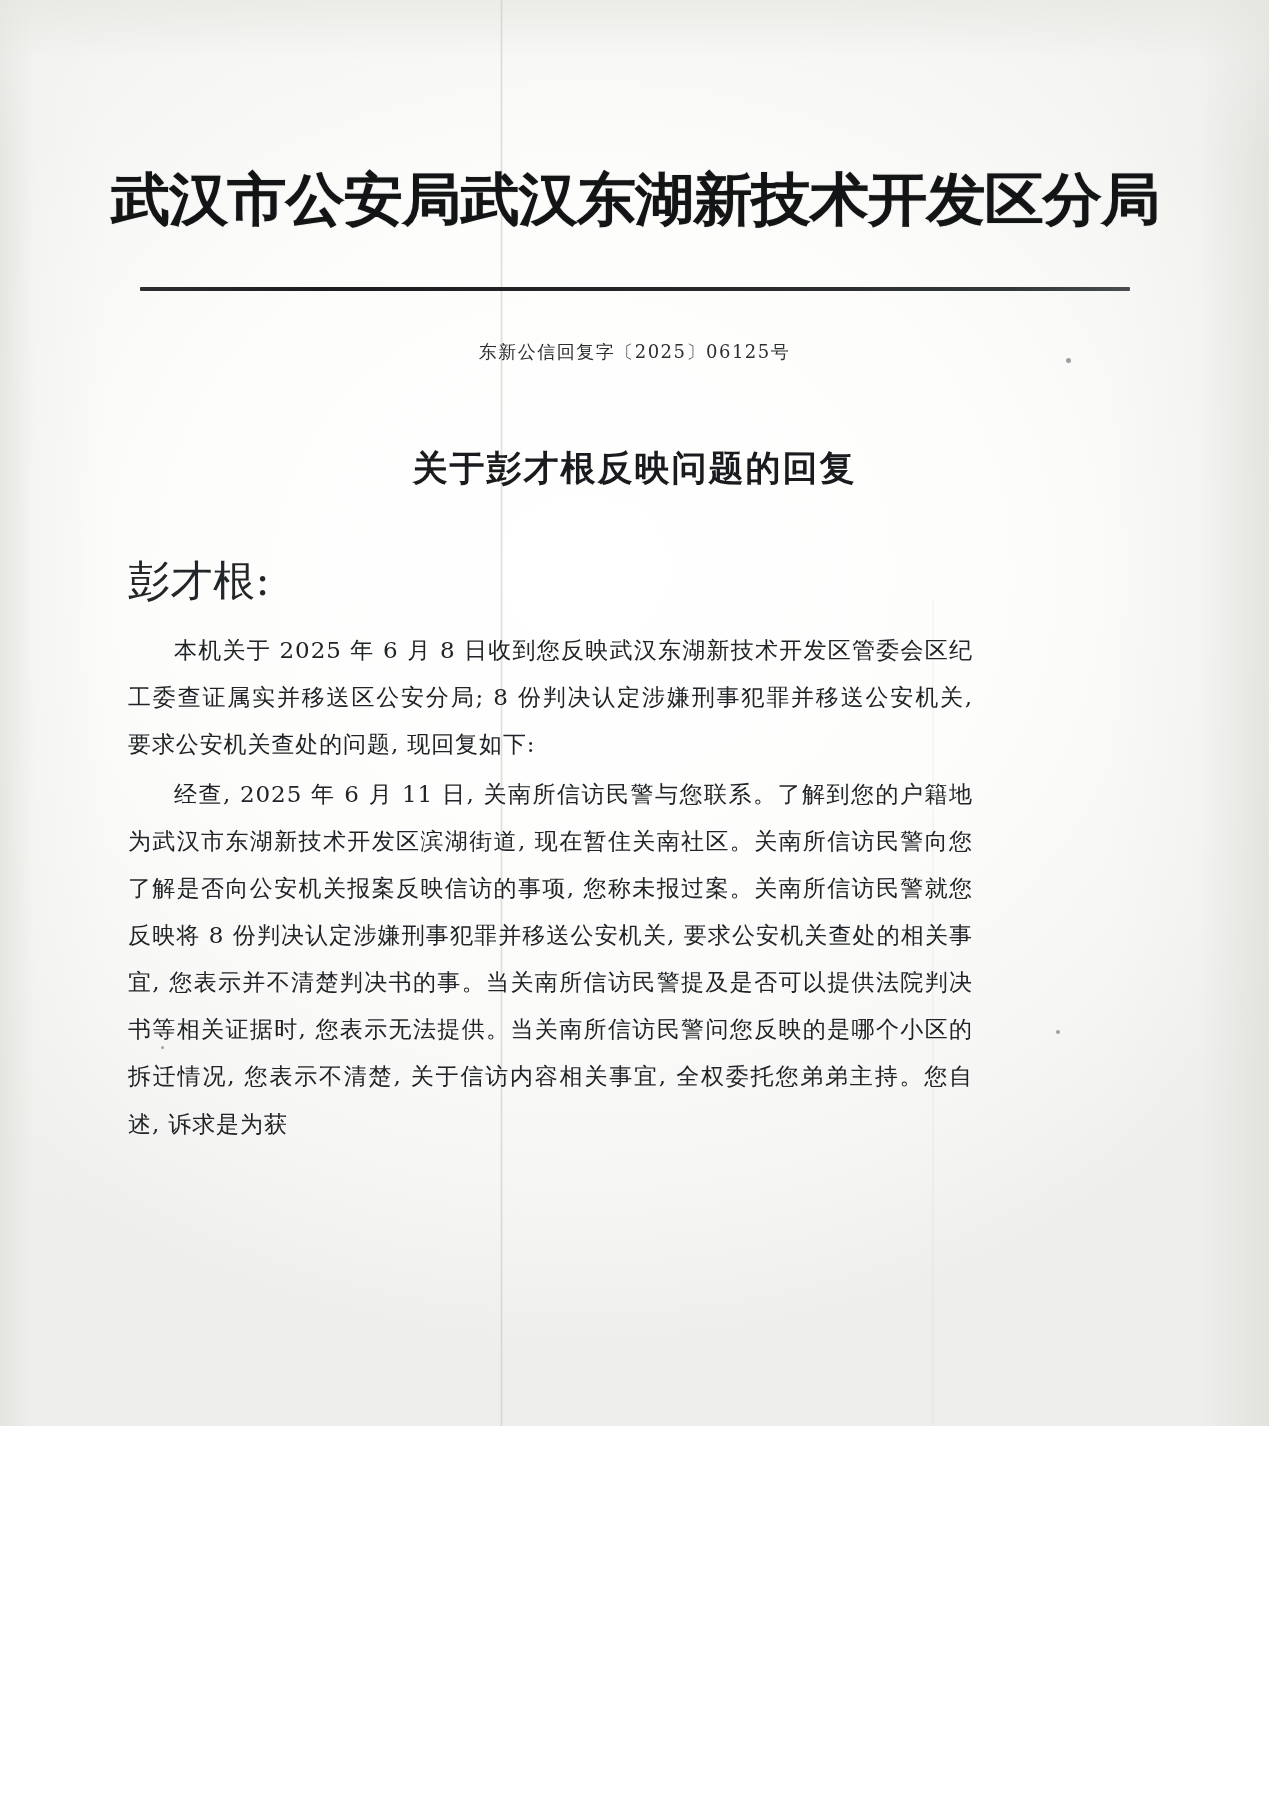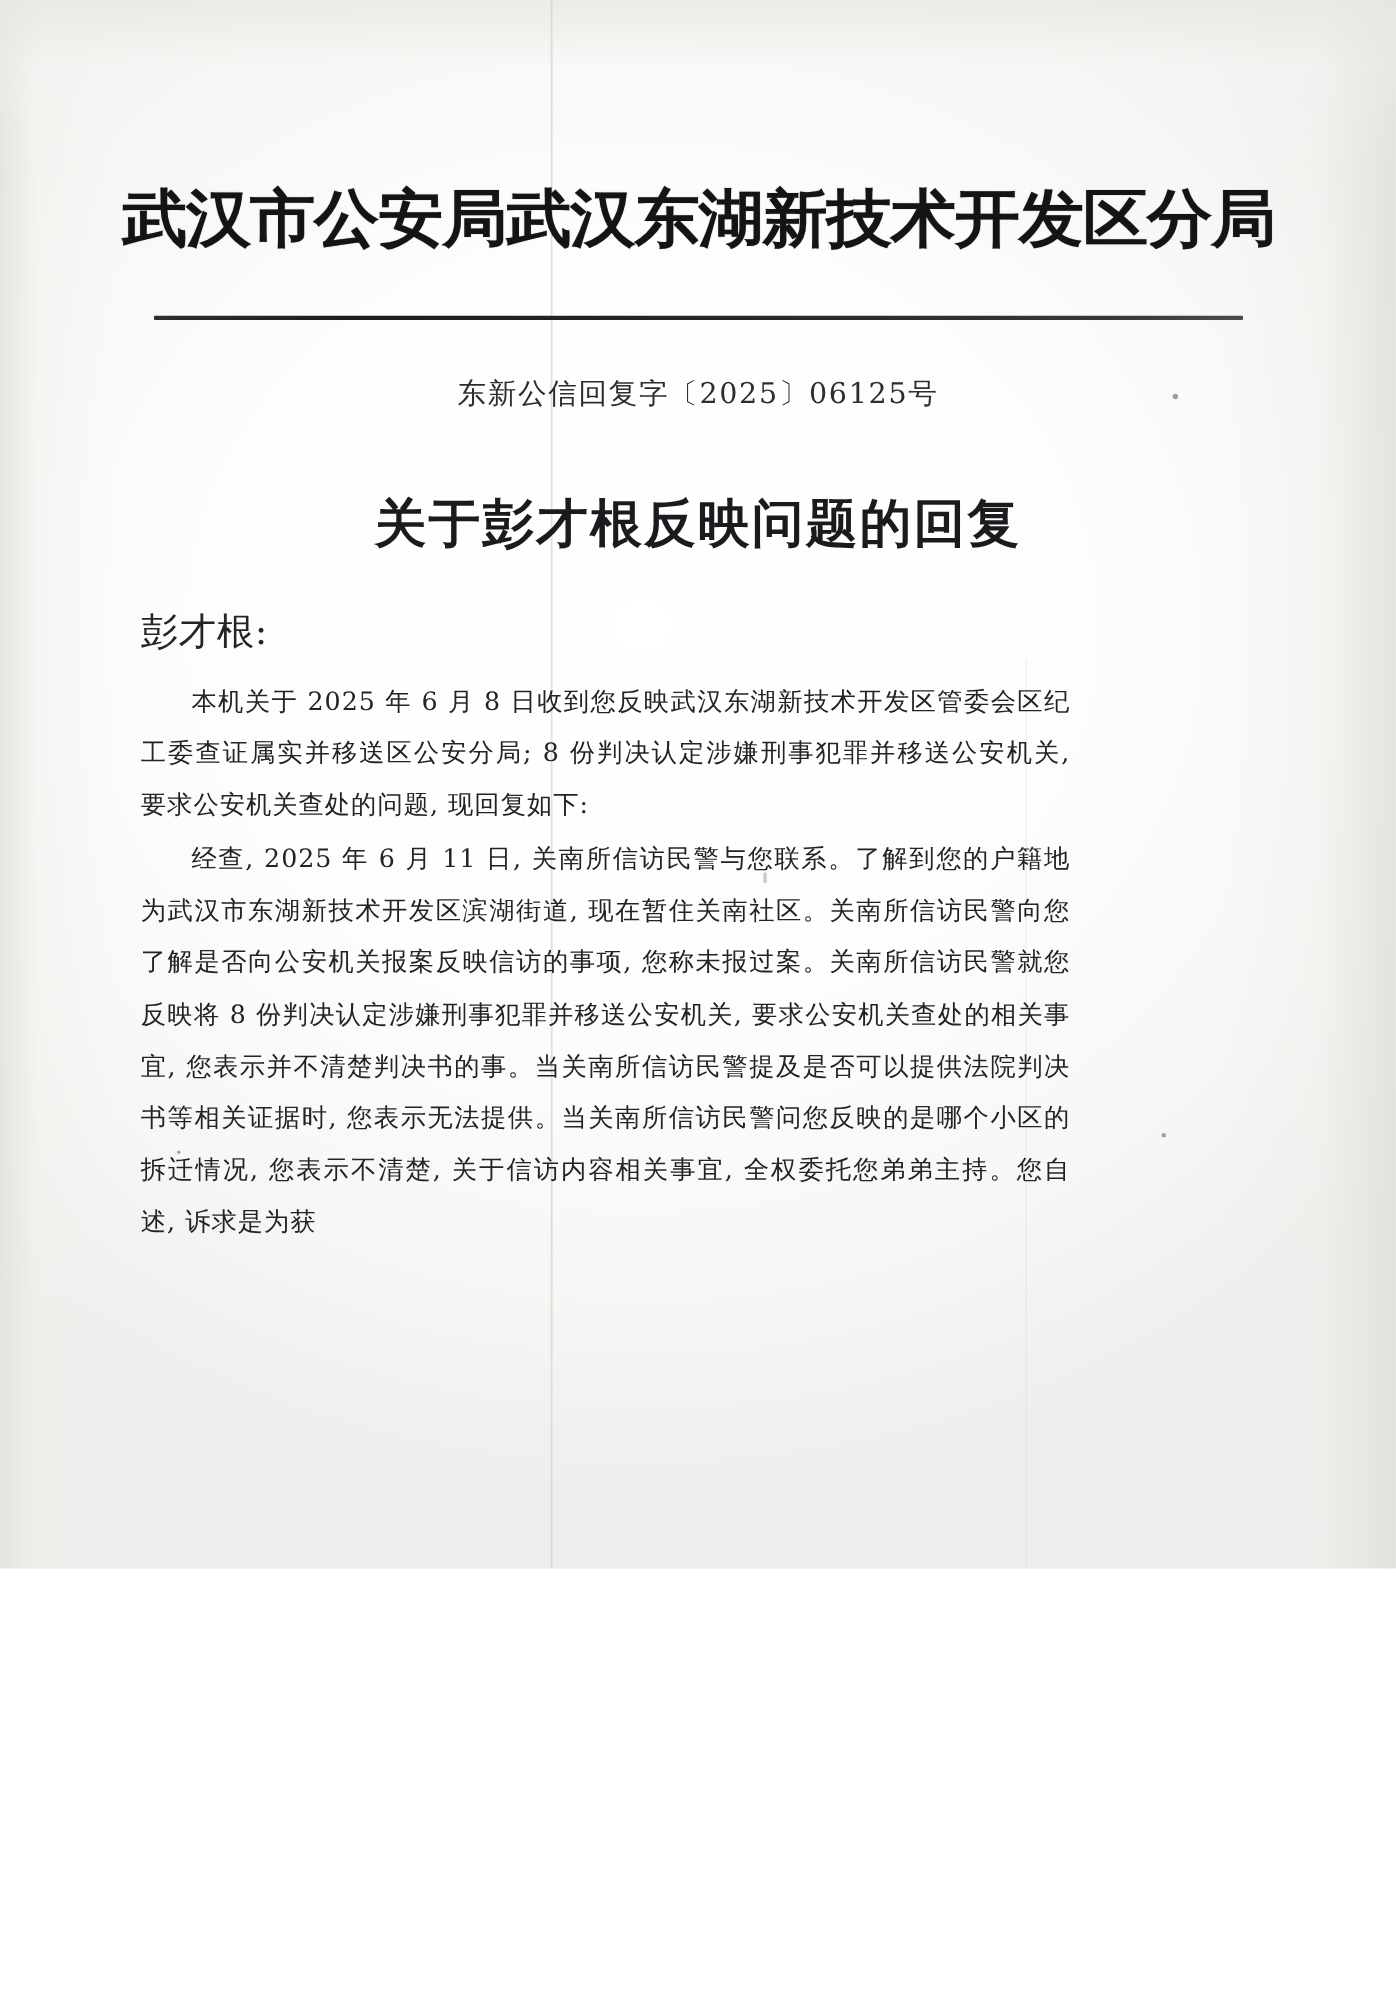--- a/index.html
+++ b/index.html
@@ -90,48 +90,48 @@
   }
 
   
   .doc-number {
     position: absolute;
     left: 0;
     right: 0;
     top: 340px;
     text-align: center;
     font-family: "DejaVu Serif", "Liberation Serif", serif;
-    font-size: 26px;
+    font-size: 18px;
     letter-spacing: 1.5px;
     color: #2e3134;
   }
 
   
   .doc-title {
     position: absolute;
     left: 0;
     right: 0;
     top: 445px;
     text-align: center;
     font-family: "DejaVu Sans", "Liberation Sans", sans-serif;
     font-weight: 700;
-    font-size: 47px;
+    font-size: 35px;
     letter-spacing: 2px;
     color: #1d1f22;
   }
 
   
   .body-block {
     position: absolute;
     left: 128px;
     top: 548px;
     width: 845px;
   }
   .salutation {
-    font-size: 34px;
+    font-size: 42px;
     line-height: 1.55;
     letter-spacing: 0.5px;
     color: #26292c;
     margin-bottom: 14px;
   }
   .para {
     font-size: 23px;
     line-height: 2.05;
     letter-spacing: 0.9px;
     color: #24272a;

